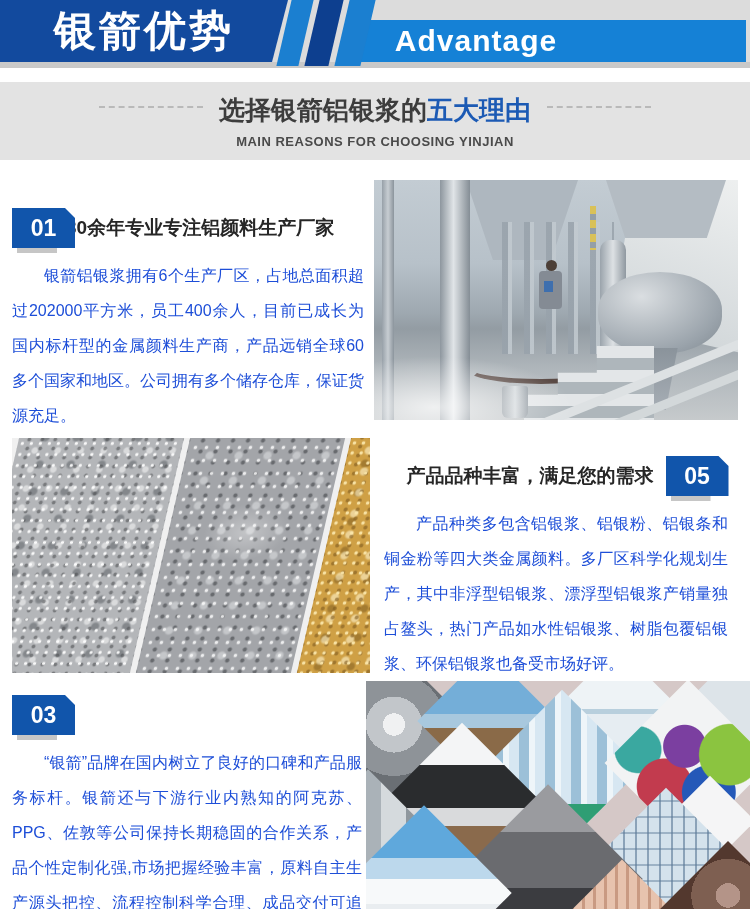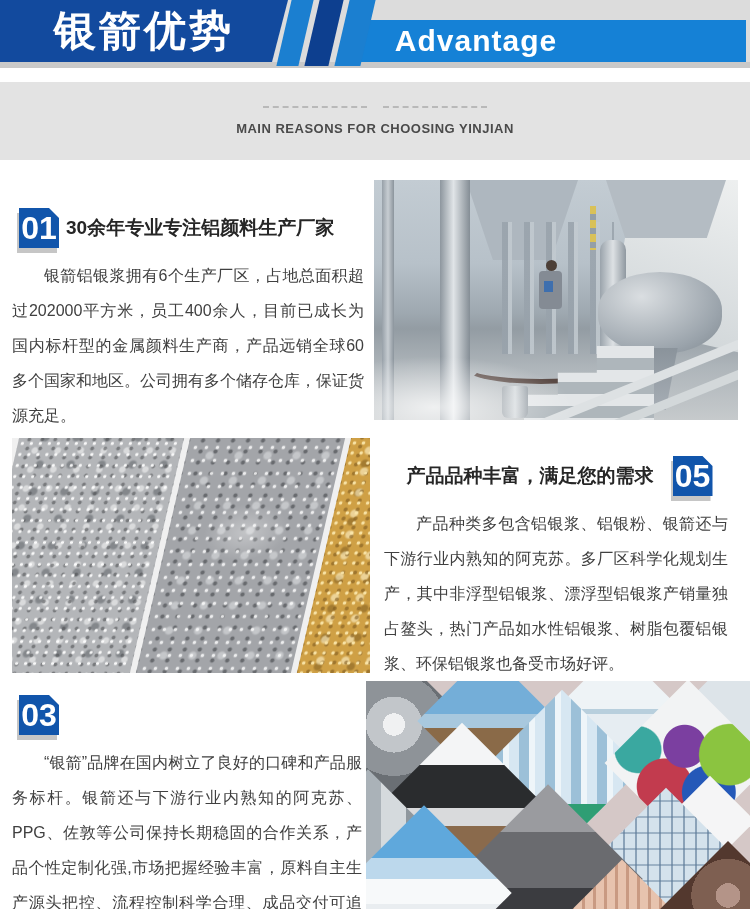--- a/index.html
+++ b/index.html
@@ -45,26 +45,26 @@
   .sec3{margin-top:0;}
   .txt-col{box-sizing:border-box;}
   .sec1 .txt-col{width:352px;padding-top:28px;}
   .sec2 .txt-col{width:358px;padding-top:18px;padding-left:14px;box-sizing:border-box;}
   .sec3 .txt-col{width:350px;padding-top:14px;}
   .sec-head{display:flex;align-items:center;gap:14px;}
   .sec-head.right{justify-content:center;gap:12px;}
   .badge-wrap{position:relative;width:40px;height:40px;flex:0 0 auto;}
   .badge-shadow{position:absolute;left:5px;top:5px;width:40px;height:40px;background:#c6c6c6;
     clip-path:polygon(0 0,calc(100% - 10px) 0,100% 10px,100% 100%,0 100%);}
-  .badge{position:absolute;left:7px;top:0;width:40px;height:40px;background:#1155ab;
+  .badge{position:absolute;left:0;top:0;width:63px;height:40px;background:#1155ab;
     clip-path:polygon(0 0,calc(100% - 10px) 0,100% 10px,100% 100%,0 100%);
     display:flex;align-items:center;justify-content:center;color:#fff;
-    font-size:32px;font-weight:bold;}
+    font-size:23px;font-weight:bold;}
   .sec-title{font-size:19px;font-weight:bold;color:#262626;white-space:nowrap;}
-  .para{margin-top:10px;font-size:16px;line-height:35px;color:#404040;
+  .para{margin-top:10px;font-size:16px;line-height:35px;color:#1d4ed8;
     text-align:justify;text-indent:2em;}
 
   
   .photo{position:relative;overflow:hidden;}
   .photo-factory{width:364px;height:240px;margin-left:10px;
     background:linear-gradient(180deg,#c3ccd3 0%,#b7c1c9 35%,#9fa9b1 55%,#939ca3 62%,#aeb5ba 78%,#c6cacc 100%);}
   .photo-factory div{position:absolute;}
   .f-tarp{right:-12px;top:0;width:140px;height:175px;
     background:linear-gradient(200deg,#eef0f0,#ccd2d5);clip-path:polygon(18% 0,100% 0,100% 100%,0 82%);}
   .f-hopper{left:92px;top:0;width:112px;height:80px;background:#aeb7bf;
@@ -185,20 +185,23 @@
   </div>
 
   <div class="white-gap"></div>
 
   <div class="title-band">
     <div class="title-row">
       <div class="dashes left">
           <i class="short"></i>
           <i></i>
         </div>
+      <div class="intro-title">
+        <span>选择银箭铝银浆的</span><span class="accent">五大理由</span>
+      </div>
       <div class="dashes right">
           <i class="short"></i>
           <i></i>
         </div>
     </div>
     <div class="intro-sub">MAIN REASONS FOR CHOOSING YINJIAN</div>
   </div>
 
   <div class="main">
 
@@ -242,21 +245,21 @@
           <div class="p-gold"></div>
       </div>
       <div class="txt-col">
         <div class="sec-head right">
           <div class="sec-title">产品品种丰富，满足您的需求</div>
           <div class="badge-wrap">
             <div class="badge-shadow"></div>
             <div class="badge">05</div>
           </div>
         </div>
-        <div class="para">产品种类多包含铝银浆、铝银粉、银箭还与下游行业内熟知的阿克苏。多厂区科学化规划生产，其中非浮型铝银浆、漂浮型铝银浆产销量独占鳌头，热门产品如水性铝银浆、树脂包覆铝银浆、环保铝银浆也备受市场好评。</div>
+        <div class="para">产品种类多包含铝银浆、铝银粉、铝银条和铜金粉等四大类金属颜料。多厂区科学化规划生产，其中非浮型铝银浆、漂浮型铝银浆产销量独占鳌头，热门产品如水性铝银浆、树脂包覆铝银浆、环保铝银浆也备受市场好评。</div>
       </div>
     </div>
 
     <div class="section sec3">
       <div class="txt-col">
         <div class="sec-head">
           <div class="badge-wrap">
             <div class="badge-shadow"></div>
             <div class="badge">03</div>
           </div>

